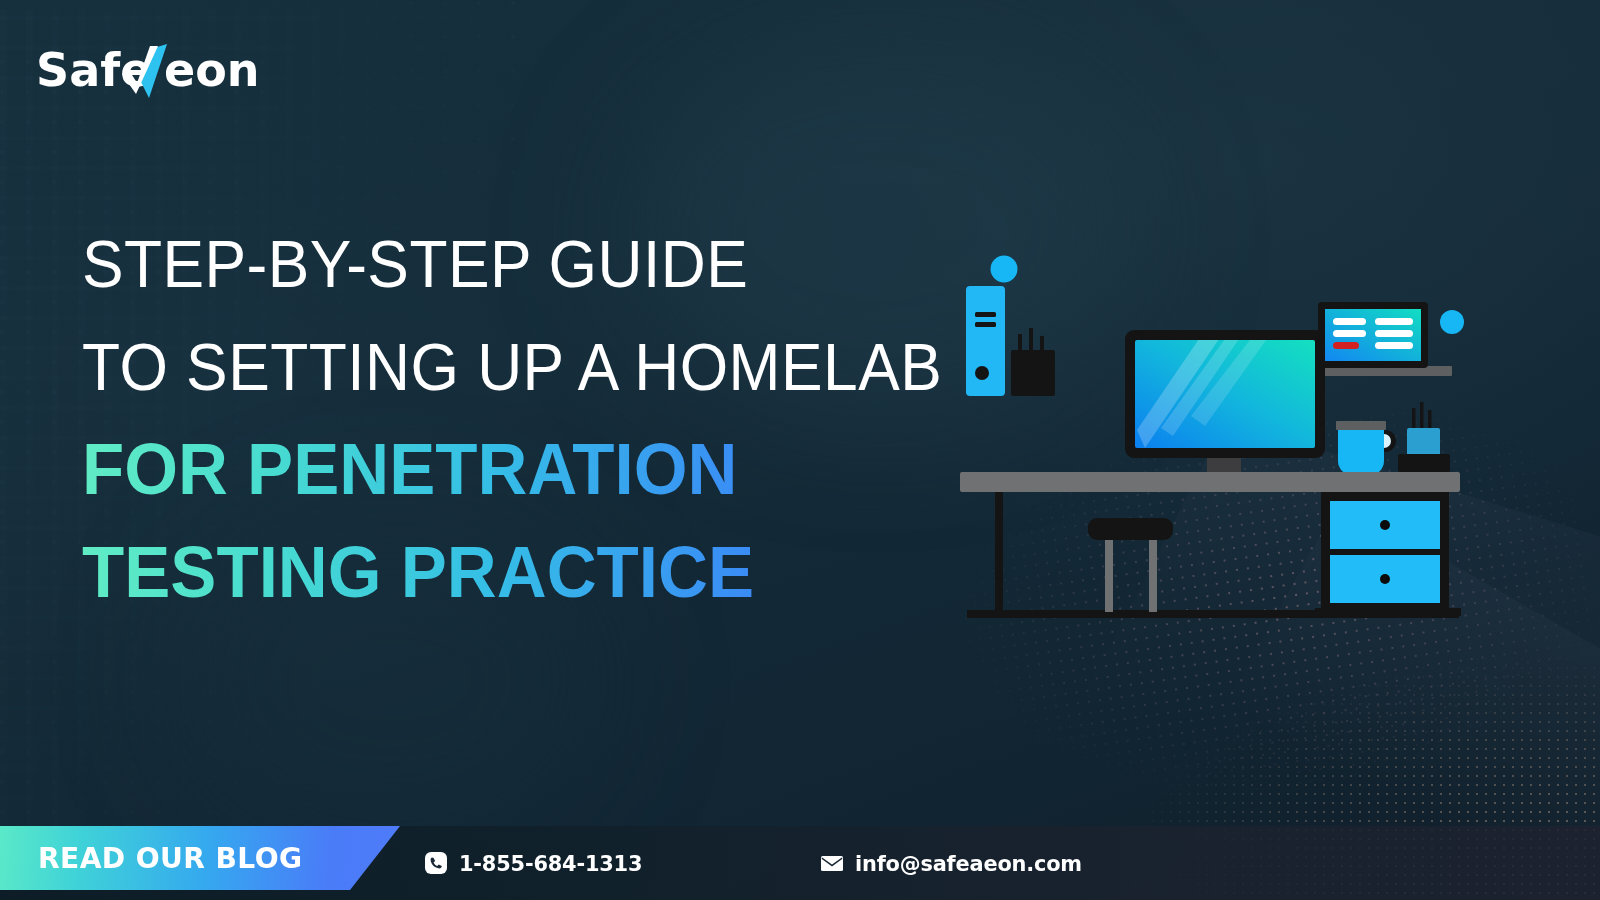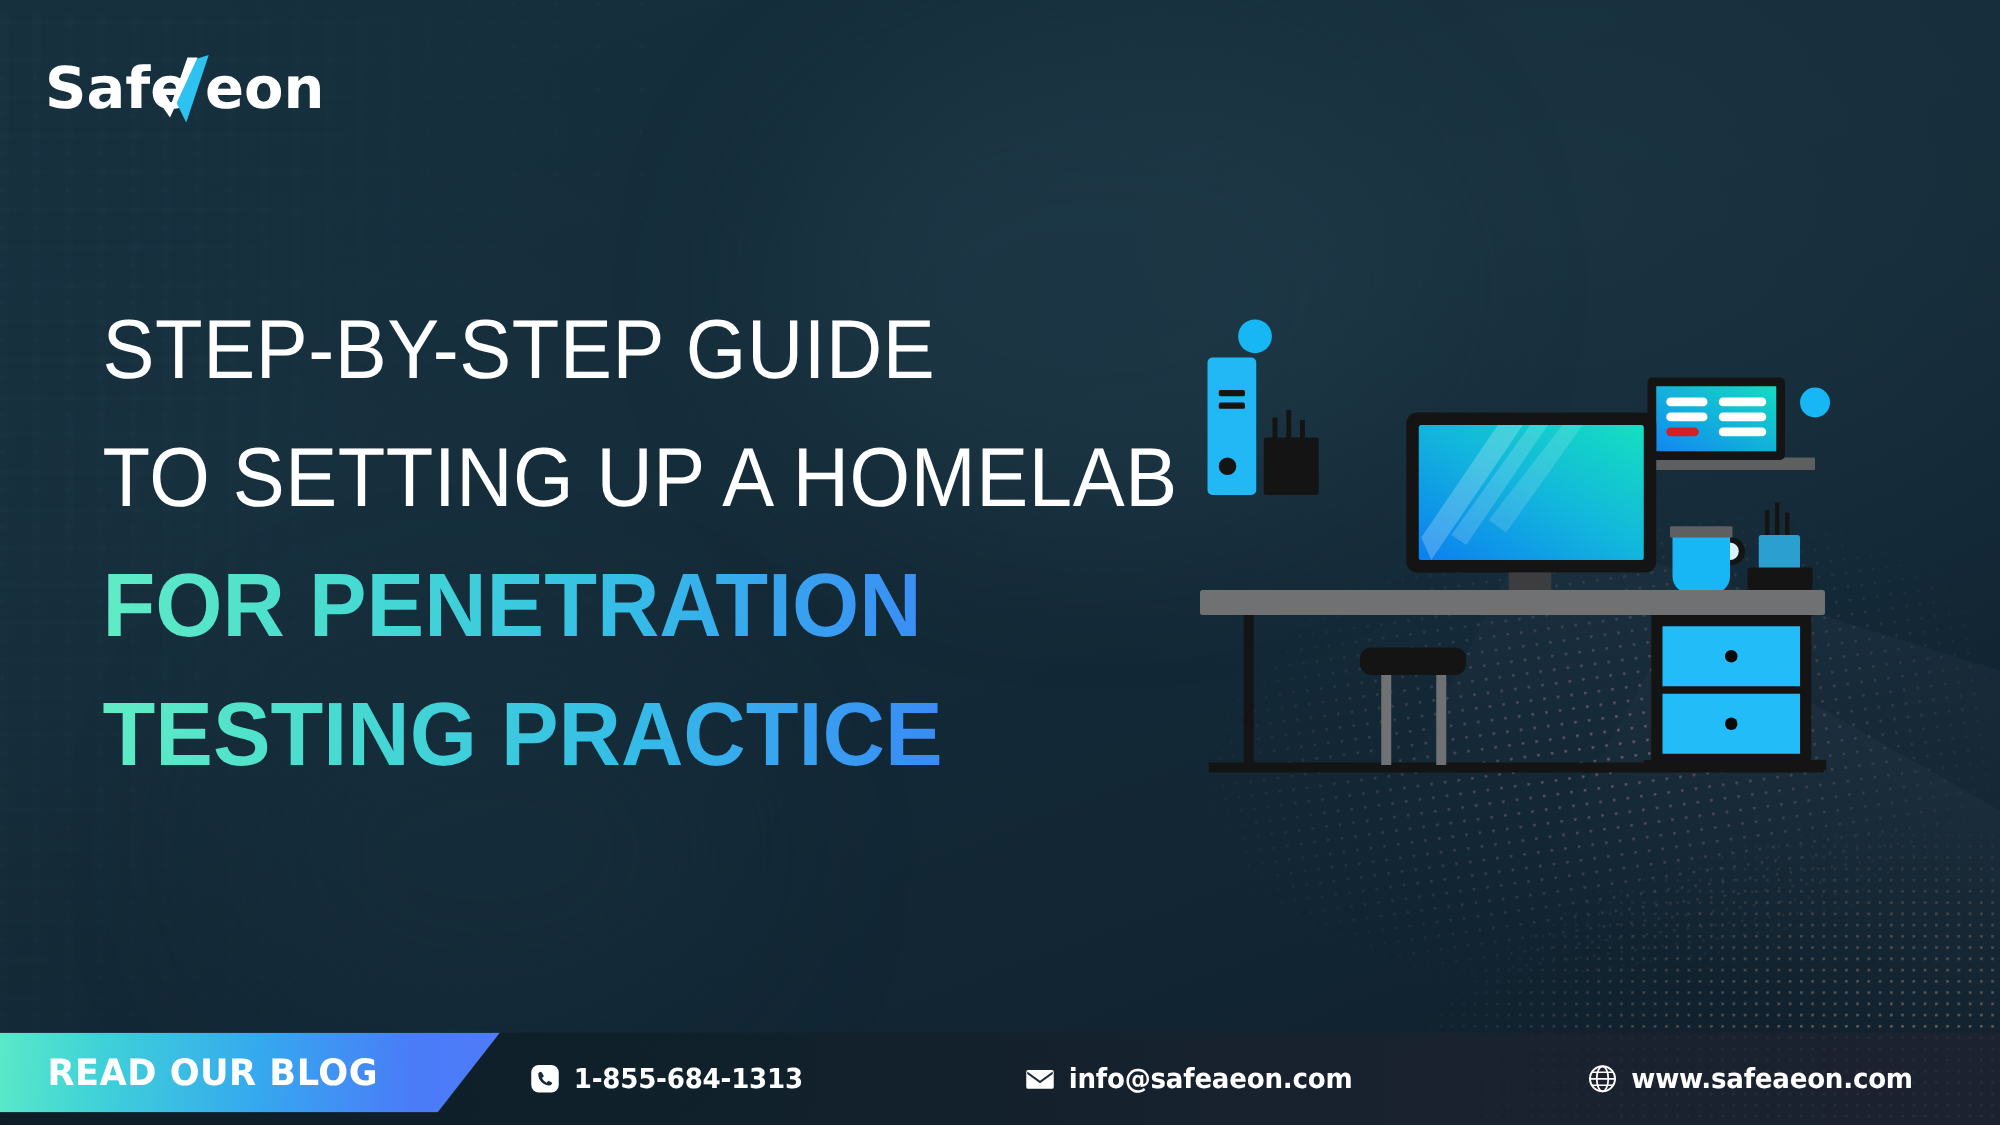--- a/index.html
+++ b/index.html
@@ -70,21 +70,21 @@
     -webkit-mask-image: radial-gradient(ellipse 430px 250px at 60% 40%, #000 5%, rgba(0,0,0,.4) 50%, rgba(0,0,0,0) 80%);
             mask-image: radial-gradient(ellipse 430px 250px at 60% 40%, #000 5%, rgba(0,0,0,.4) 50%, rgba(0,0,0,0) 80%);
     opacity:.5;
   }
 
   
   #logo { position:absolute; left:36px; top:40px; height:56px;text-decoration:underline; }
 
   
   #headline {
-    position:absolute; left:82px; top:228px; width:880px;
+    position:absolute; left:82px; top:212px; width:880px;
   }
   .hl {
     font-family:"Liberation Sans Narrow","Liberation Sans", sans-serif;
     font-weight:400;
     font-size:67px;
     line-height:103px;
     letter-spacing:.5px;
     color:#ffffff;
     white-space:nowrap;
     transform:scaleX(.93);
@@ -298,25 +298,15 @@
     </div>
 
     <div class="fitem" id="f-mail">
       <svg class="ficon" width="24" height="20" viewBox="0 0 24 20">
         <rect x="1" y="3" width="22" height="15" rx="1.5" fill="#ffffff"></rect>
         <path d="M1.8 4.2 L12 11.6 L22.2 4.2 L22.2 6.1 L12 13.5 L1.8 6.1 Z" fill="#1b2a36"></path>
       </svg>
       <span class="ftxt">info@safeaeon.com</span>
     </div>
 
-    <div class="fitem" id="f-web">
-      <svg class="ficon" width="24" height="24" viewBox="0 0 24 24">
-        <circle cx="12" cy="12" r="10" fill="none" stroke="#ffffff" stroke-width="1.6"></circle>
-        <ellipse cx="12" cy="12" rx="4.6" ry="10" fill="none" stroke="#ffffff" stroke-width="1.4"></ellipse>
-        <line x1="2" y1="12" x2="22" y2="12" stroke="#ffffff" stroke-width="1.4"></line>
-        <line x1="3.6" y1="6.8" x2="20.4" y2="6.8" stroke="#ffffff" stroke-width="1.2"></line>
-        <line x1="3.6" y1="17.2" x2="20.4" y2="17.2" stroke="#ffffff" stroke-width="1.2"></line>
-      </svg>
-      <span class="ftxt">www.safeaeon.com</span>
-    </div>
   </div>
 
 </div>
 
 </body></html>

